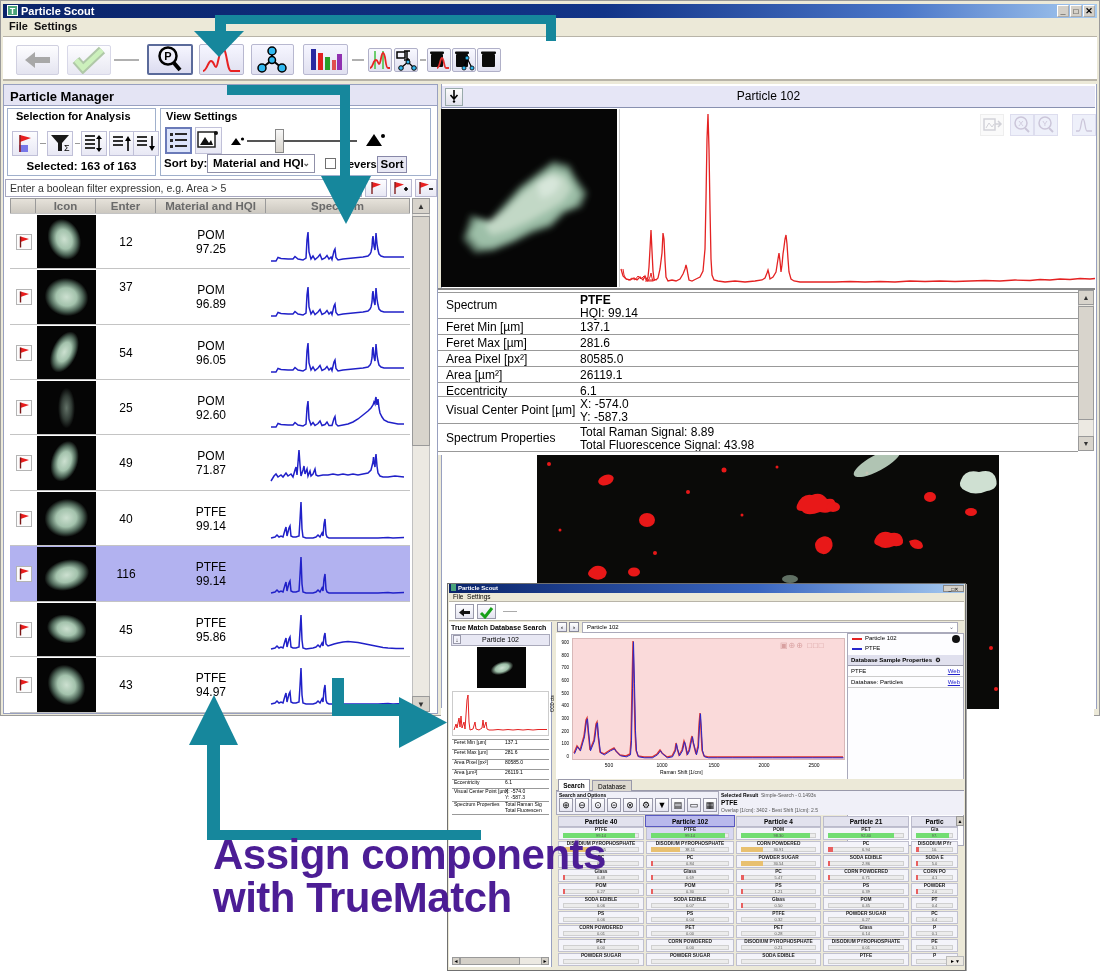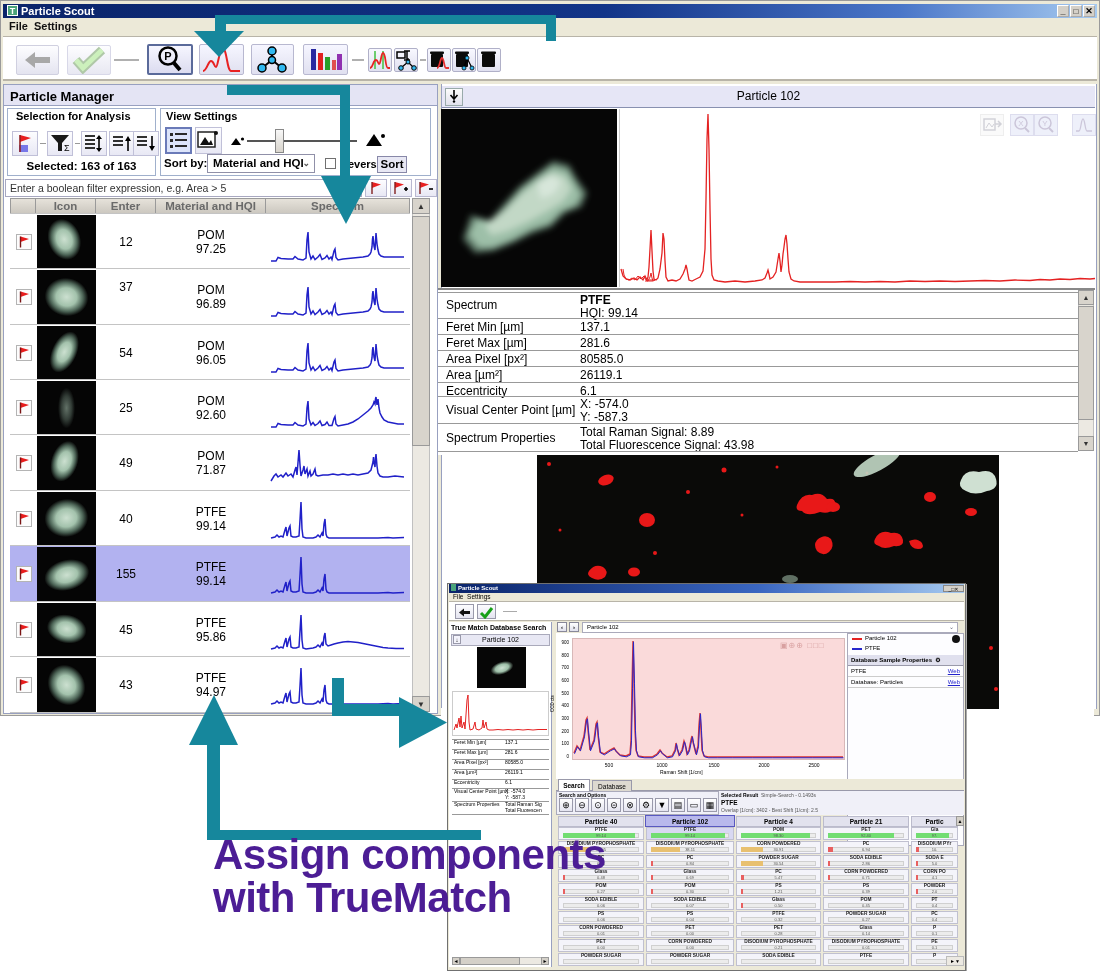--- a/index.html
+++ b/index.html
@@ -348,21 +348,21 @@
         </svg>
   <div class="abs" style="left:10px;top:546px;width:400px;height:55px;background:#b2b2f0;"></div>
   <div class="rowsep" style="top:545px;"></div>
   <div class="fbtn" style="top:566px;"><svg width="14" height="14" viewBox="0 0 14 14">
             <path d="M3.5 1.5 L12 4 L3.5 7 Z" fill="#e81c1c"></path>
             <line x1="3.5" y1="1.5" x2="3.5" y2="12.5" stroke="#7a1414" stroke-width="1.4"></line>
           </svg></div>
   <div class="pimg" style="top:547px;">
           <div class="abs" style="left:0;top:0;width:59px;height:54px;background:radial-gradient(ellipse 24px 16px at 50% 52%, #cce0d0 0%, #a3c2ac 45%, #4e6658 72%, rgba(10,12,10,0) 95%);transform:rotate(-15deg);"></div>
         </div>
-  <div class="pname" style="top:567px;">155</div>
+  <div class="pname" style="top:567px;">116</div>
   <div class="pmat" style="top:560px;">PTFE<br>99.14</div>
   <svg class="spec" style="top:551px;" width="140" height="46" viewBox="0 0 140 46">
           <path d="M3,42 L7,41 L9,39 L11,41 L13,40 L15,41 L17,34 L18,31 L19,40 L21,32 L22,30 L23,40 L25,41 L28,41 L31,40 L32,24 L33,6 L34,33 L35,41 L38,42 L45,42 L48,41 L50,39 L52,41 L54,37 L55,40 L56,28 L57,23 L58,38 L59,41 L61,42 L70,42 L85,42 L100,42 L110,42 L120,41.5 L125,42 L136,41.5" fill="none" stroke="#2020c8" stroke-width="1.5"></path>
         </svg>
   <div class="rowsep" style="top:601px;"></div>
   <div class="fbtn" style="top:622px;"><svg width="14" height="14" viewBox="0 0 14 14">
             <path d="M3.5 1.5 L12 4 L3.5 7 Z" fill="#e81c1c"></path>
             <line x1="3.5" y1="1.5" x2="3.5" y2="12.5" stroke="#7a1414" stroke-width="1.4"></line>
           </svg></div>
   <div class="pimg" style="top:603px;">

